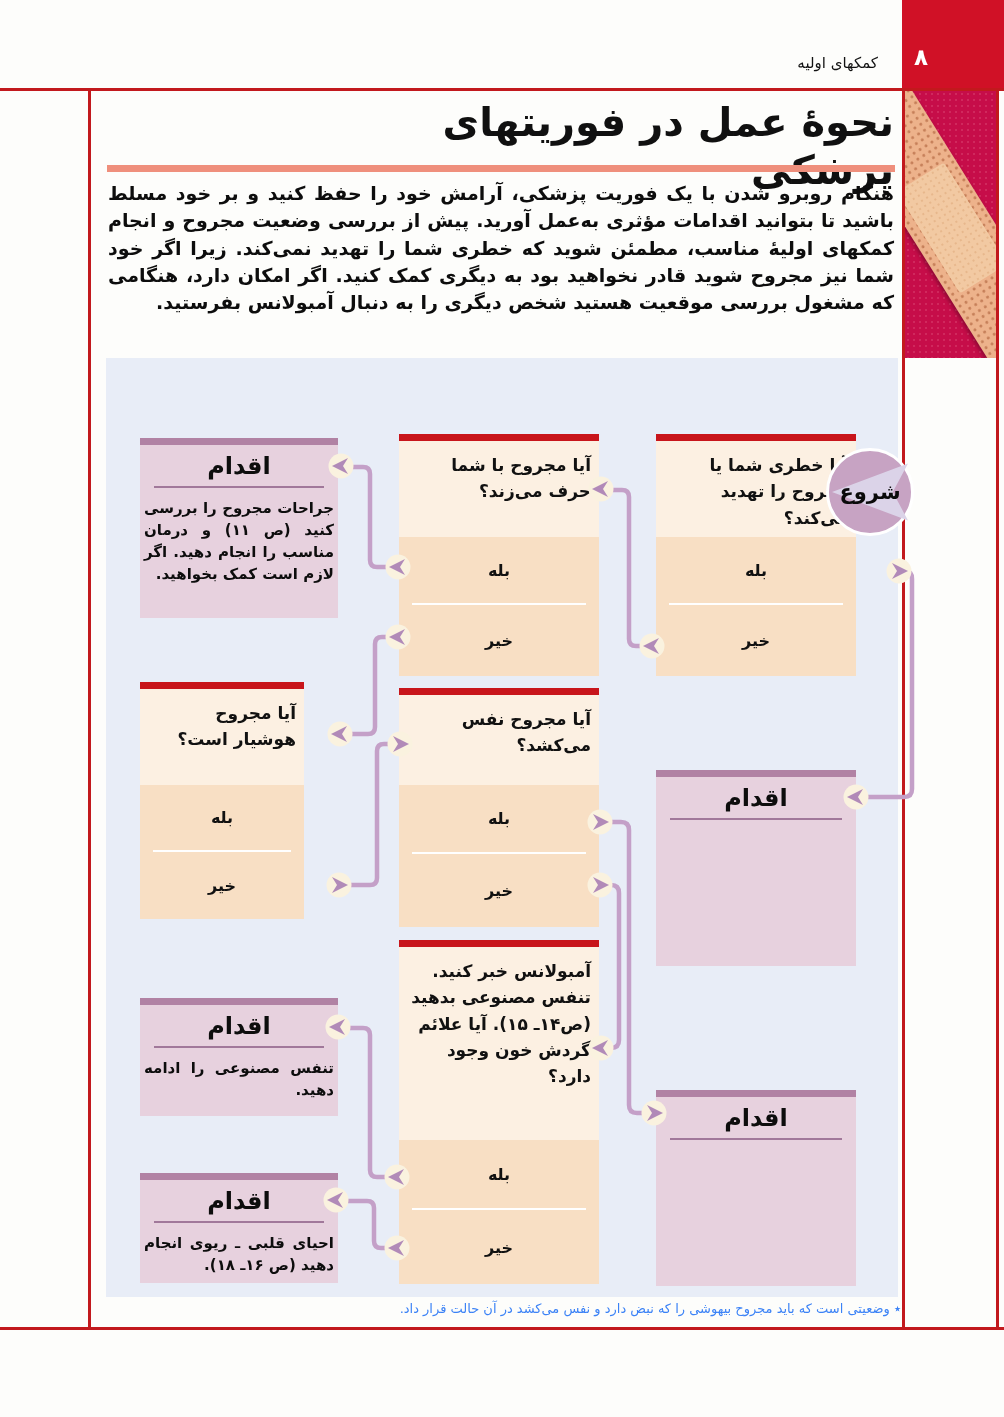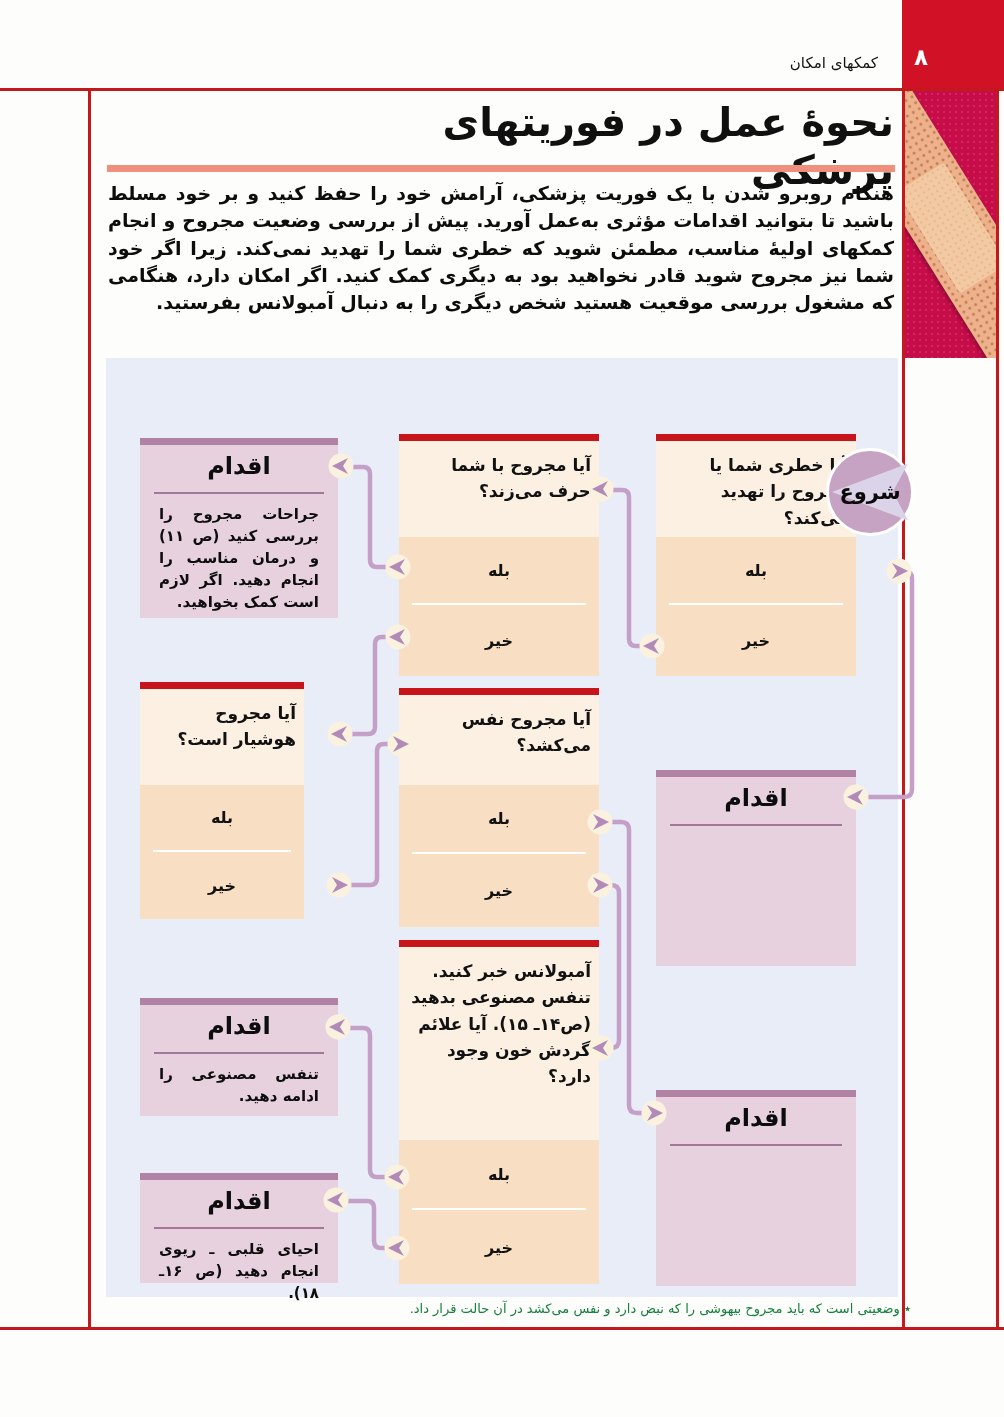--- a/index.html
+++ b/index.html
@@ -38,53 +38,53 @@
   .qbox{position:absolute;z-index:3;}
   .qbar{height:7px;background:#c8151b;}
   .qtext{background:#fcf0e2;text-align:right;font-weight:bold;font-size:17px;color:#111;line-height:1.55;padding:11px 8px 0;box-sizing:border-box;}
   .answers{background:#f8dfc4;}
   .ans{display:flex;align-items:center;justify-content:center;font-weight:bold;font-size:16px;color:#111;}
   .sep{height:2px;background:#ffffff;margin:0 13px;}
 
   
   .abox{position:absolute;background:#e7d1de;z-index:3;}
   .abar{height:7px;background:#b182a4;}
-  .atitle{font-size:24px;font-weight:bold;text-align:center;color:#0d0d0d;padding:7px 0 12px;}
+  .atitle{font-size:24px;font-weight:bold;text-align:center;color:#0d0d0d;padding:7px 0 6px;}
   .arule{height:2px;background:#a1789a;margin:0 14px;}
-  .abody{font-size:15px;font-weight:bold;color:#0d0d0d;text-align:justify;line-height:1.47;padding:9px 19px 8px;}
+  .abody{font-size:15px;font-weight:bold;color:#0d0d0d;text-align:justify;line-height:1.47;padding:9px 4px 8px;}
 
   
   #start-badge{position:absolute;left:826px;top:448px;width:88px;height:88px;border-radius:50%;background:#c7a3c3;border:3px solid #ffffff;box-sizing:border-box;z-index:6;}
   #start-triangle{position:absolute;left:3px;top:10px;width:76px;height:62px;background:#dbd3e8;clip-path:polygon(0 50%,100% 4%,80% 50%,100% 96%);}
   #start-label{position:absolute;inset:0;display:flex;align-items:center;justify-content:center;font-size:21px;font-weight:bold;color:#0a0a0a;}
 
   
   #connectors{position:absolute;left:0;top:0;width:1004px;height:1417px;z-index:5;pointer-events:none;}
   #connectors path.link{fill:none;stroke:#c4a0c8;stroke-width:4.5;}
   #connectors circle.knob{fill:#faf2df;}
   #connectors path.tri{fill:#b18ab8;}
 
   
-  #footnote{position:absolute;right:93px;top:1301px;width:560px;font-size:13px;color:#15803d;text-align:right;}
+  #footnote{position:absolute;right:103px;top:1301px;width:560px;font-size:13px;color:#3b82f6;text-align:right;}
 </style>
 </head>
 <body>
 
 <div id="page">
 
   <div class="hline" id="top-rule"></div>
   <div class="hline" id="bottom-rule"></div>
   <div class="vline" id="left-rule"></div>
   <div class="vline" id="right-rule-inner"></div>
   <div class="vline" id="right-rule-outer"></div>
 
   <div id="corner-band">
     <div id="page-number">۸</div>
   </div>
-  <div id="section-label">کمکهای امکان</div>
+  <div id="section-label">کمکهای اولیه</div>
 
   <div id="photo">
     <div class="grain"></div>
     <div id="bandage-strip">
       <div id="bandage-pad"></div>
     </div>
   </div>
 
   <div id="page-title">نحوهٔ عمل در فوریتهای پزشکی</div>
   <div id="salmon-rule"></div>

